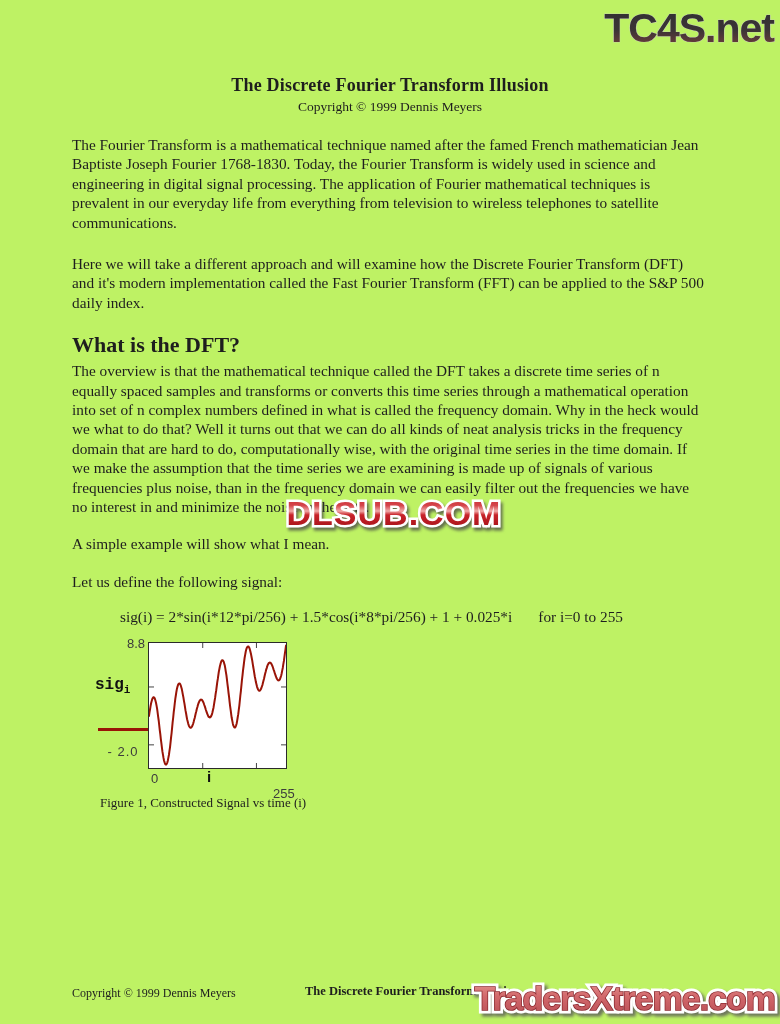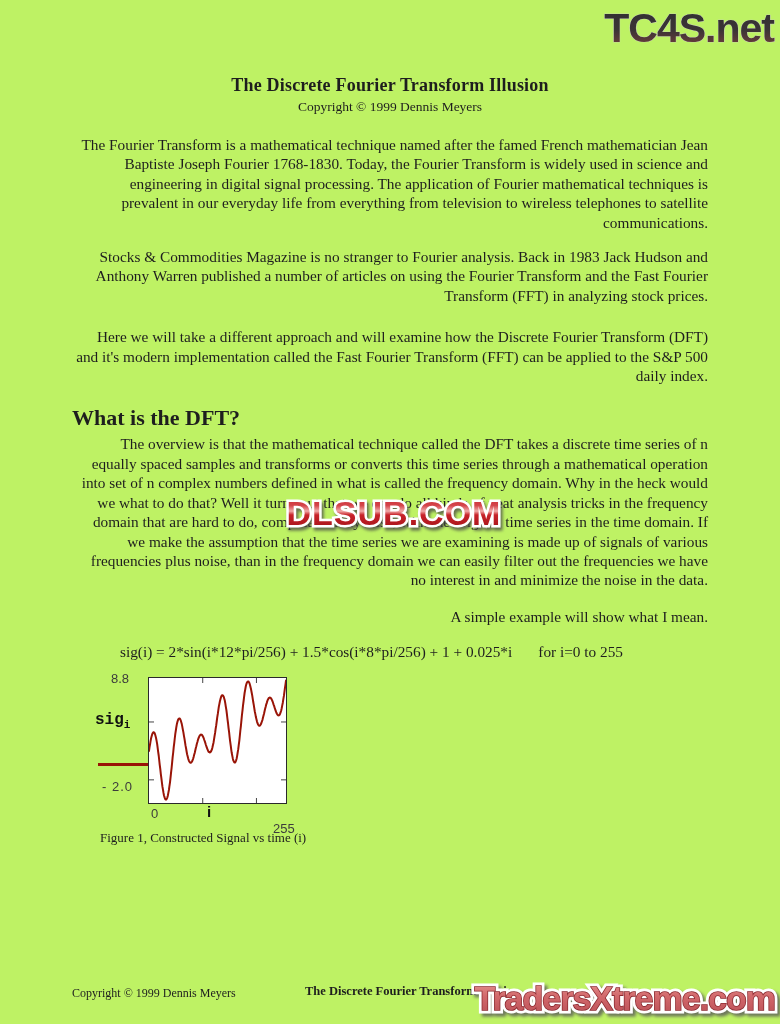--- a/index.html
+++ b/index.html
@@ -1,39 +1,39 @@
 <!DOCTYPE html>
 <html><head>
 <meta charset="utf-8">
 <style>
   html,body{margin:0;padding:0;background:#9a9a9a;}
   .page{position:relative;width:780px;height:1024px;margin:0 auto;background:#bef264;
         font-family:"Liberation Serif",serif;color:#1e1e1e;overflow:hidden;}
   .content{padding:0 72px;}
   .title{font-size:18px;font-weight:bold;text-align:center;margin:0;padding-top:75px;letter-spacing:.2px;}
   .copyline{font-size:13.5px;text-align:center;margin-top:3px;}
-  p{font-size:15.3px;line-height:19.4px;margin:0;text-align:right;}
+  p{font-size:15.3px;line-height:19.4px;margin:0;}
   .p1{margin-top:20px;}
   .p2{margin-top:15px;}
   .p3{margin-top:22px;}
   h2.sect{font-size:22px;font-weight:bold;margin:20px 0 0 0;}
   .p4{margin-top:3px;}
   .p5{margin-top:17px;}
   .p6{margin-top:19px;}
   .formula{margin-top:17px;padding-left:48px;font-size:15.3px;font-weight:normal;}
   .formula .frange{margin-left:26px;}
   .p7{margin-top:20px;}
 
   
   .figure{position:relative;margin-top:4px;margin-left:3px;width:320px;height:163px;}
   .frame{position:absolute;left:73px;top:12px;width:137px;height:125px;border:1px solid #2a2a2a;background:#fff;}
   .frame svg{position:absolute;left:0;top:0;}
   .axlab{position:absolute;font-family:"Liberation Sans",sans-serif;color:#3c3c3c;font-size:13px;}
-  .ymax{left:20px;top:6px;width:34px;text-align:right;}
-  .ymin{left:14px;top:114px;width:44px;text-align:right;letter-spacing:1px;}
+  .ymax{left:36px;top:6px;width:34px;text-align:right;}
+  .ymin{left:26px;top:114px;width:44px;text-align:center;letter-spacing:1px;}
   .x0{left:76px;top:141px;}
   .x255{left:198px;top:156px;}
   .xname{position:absolute;left:132px;top:138px;font-family:"Liberation Sans",sans-serif;
          font-weight:bold;font-size:15px;color:#101010;}
   .ylab{position:absolute;left:20px;top:46px;font-family:Liberation Mono, monospace;
         font-weight:bold;font-size:16px;color:#101010;}
   .ylab sub{font-size:11px;}
   .legendline{position:absolute;left:23px;top:98px;width:50px;height:3px;background:#991407;}
   .caption{margin-top:2px;margin-left:28px;font-size:13px;}
 
@@ -61,27 +61,27 @@
       </linearGradient>
     </defs>
     <text x="214" y="40" text-anchor="end" font-size="41" font-weight="bold" letter-spacing="-1" fill="url(#tcg)" stroke="#c9c9c9" stroke-width="0.7" paint-order="stroke">TC4S.net</text>
   </svg>
 
   <div class="content">
     <h1 class="title">The Discrete Fourier Transform Illusion</h1>
     <div class="copyline">Copyright © 1999 Dennis Meyers</div>
 
     <p class="p1">The Fourier Transform is a mathematical technique named after the famed French mathematician Jean Baptiste Joseph Fourier 1768-1830.  Today, the Fourier Transform is widely used in science and engineering in digital signal processing.  The application of  Fourier mathematical techniques is prevalent in our everyday life from everything from television to wireless telephones to satellite communications.</p>
-    <p class="p2">Stocks &amp; Commodities Magazine is no stranger to Fourier analysis.  Back in 1983 Jack Hudson and Anthony Warren published a number of articles on using the Fourier Transform and the Fast Fourier Transform (FFT) in analyzing stock prices.</p>
     <p class="p3">Here we will take a different approach and  will examine how the Discrete Fourier Transform (DFT) and it's modern implementation called the Fast Fourier Transform (FFT) can be applied to the S&amp;P 500 daily index.</p>
 
     <h2 class="sect">What is the DFT?</h2>
     <p class="p4">The overview is that the mathematical technique called the DFT takes a discrete time series of n equally spaced samples and transforms or converts this time series through a mathematical operation into set of n complex numbers defined in what is called the frequency domain.  Why in the heck would we what to do that?  Well it turns out that we can do all kinds of neat analysis tricks in the frequency domain that are hard to do, computationally wise, with the original time series in the time domain.  If we make the assumption that the time series we are examining is made up of signals of various frequencies plus noise, than in the frequency domain we can easily filter out the frequencies we have no interest in and minimize the noise in the data.</p>
 
     <p class="p5">A simple example will show what I mean.</p>
+    <p class="p6">Let us define the following signal:</p>
 
     <div class="formula"><span>sig(i) = 2*sin(i*12*pi/256) + 1.5*cos(i*8*pi/256) + 1 + 0.025*i</span><span class="frange">for i=0 to 255</span></div>
 
 
     <div class="figure">
       <div class="ylab"><span>sig</span><sub>i</sub></div>
       <div class="legendline"></div>
       <div class="axlab ymax">8.8</div>
       <div class="axlab ymin">- 2.0</div>
       <div class="frame">

